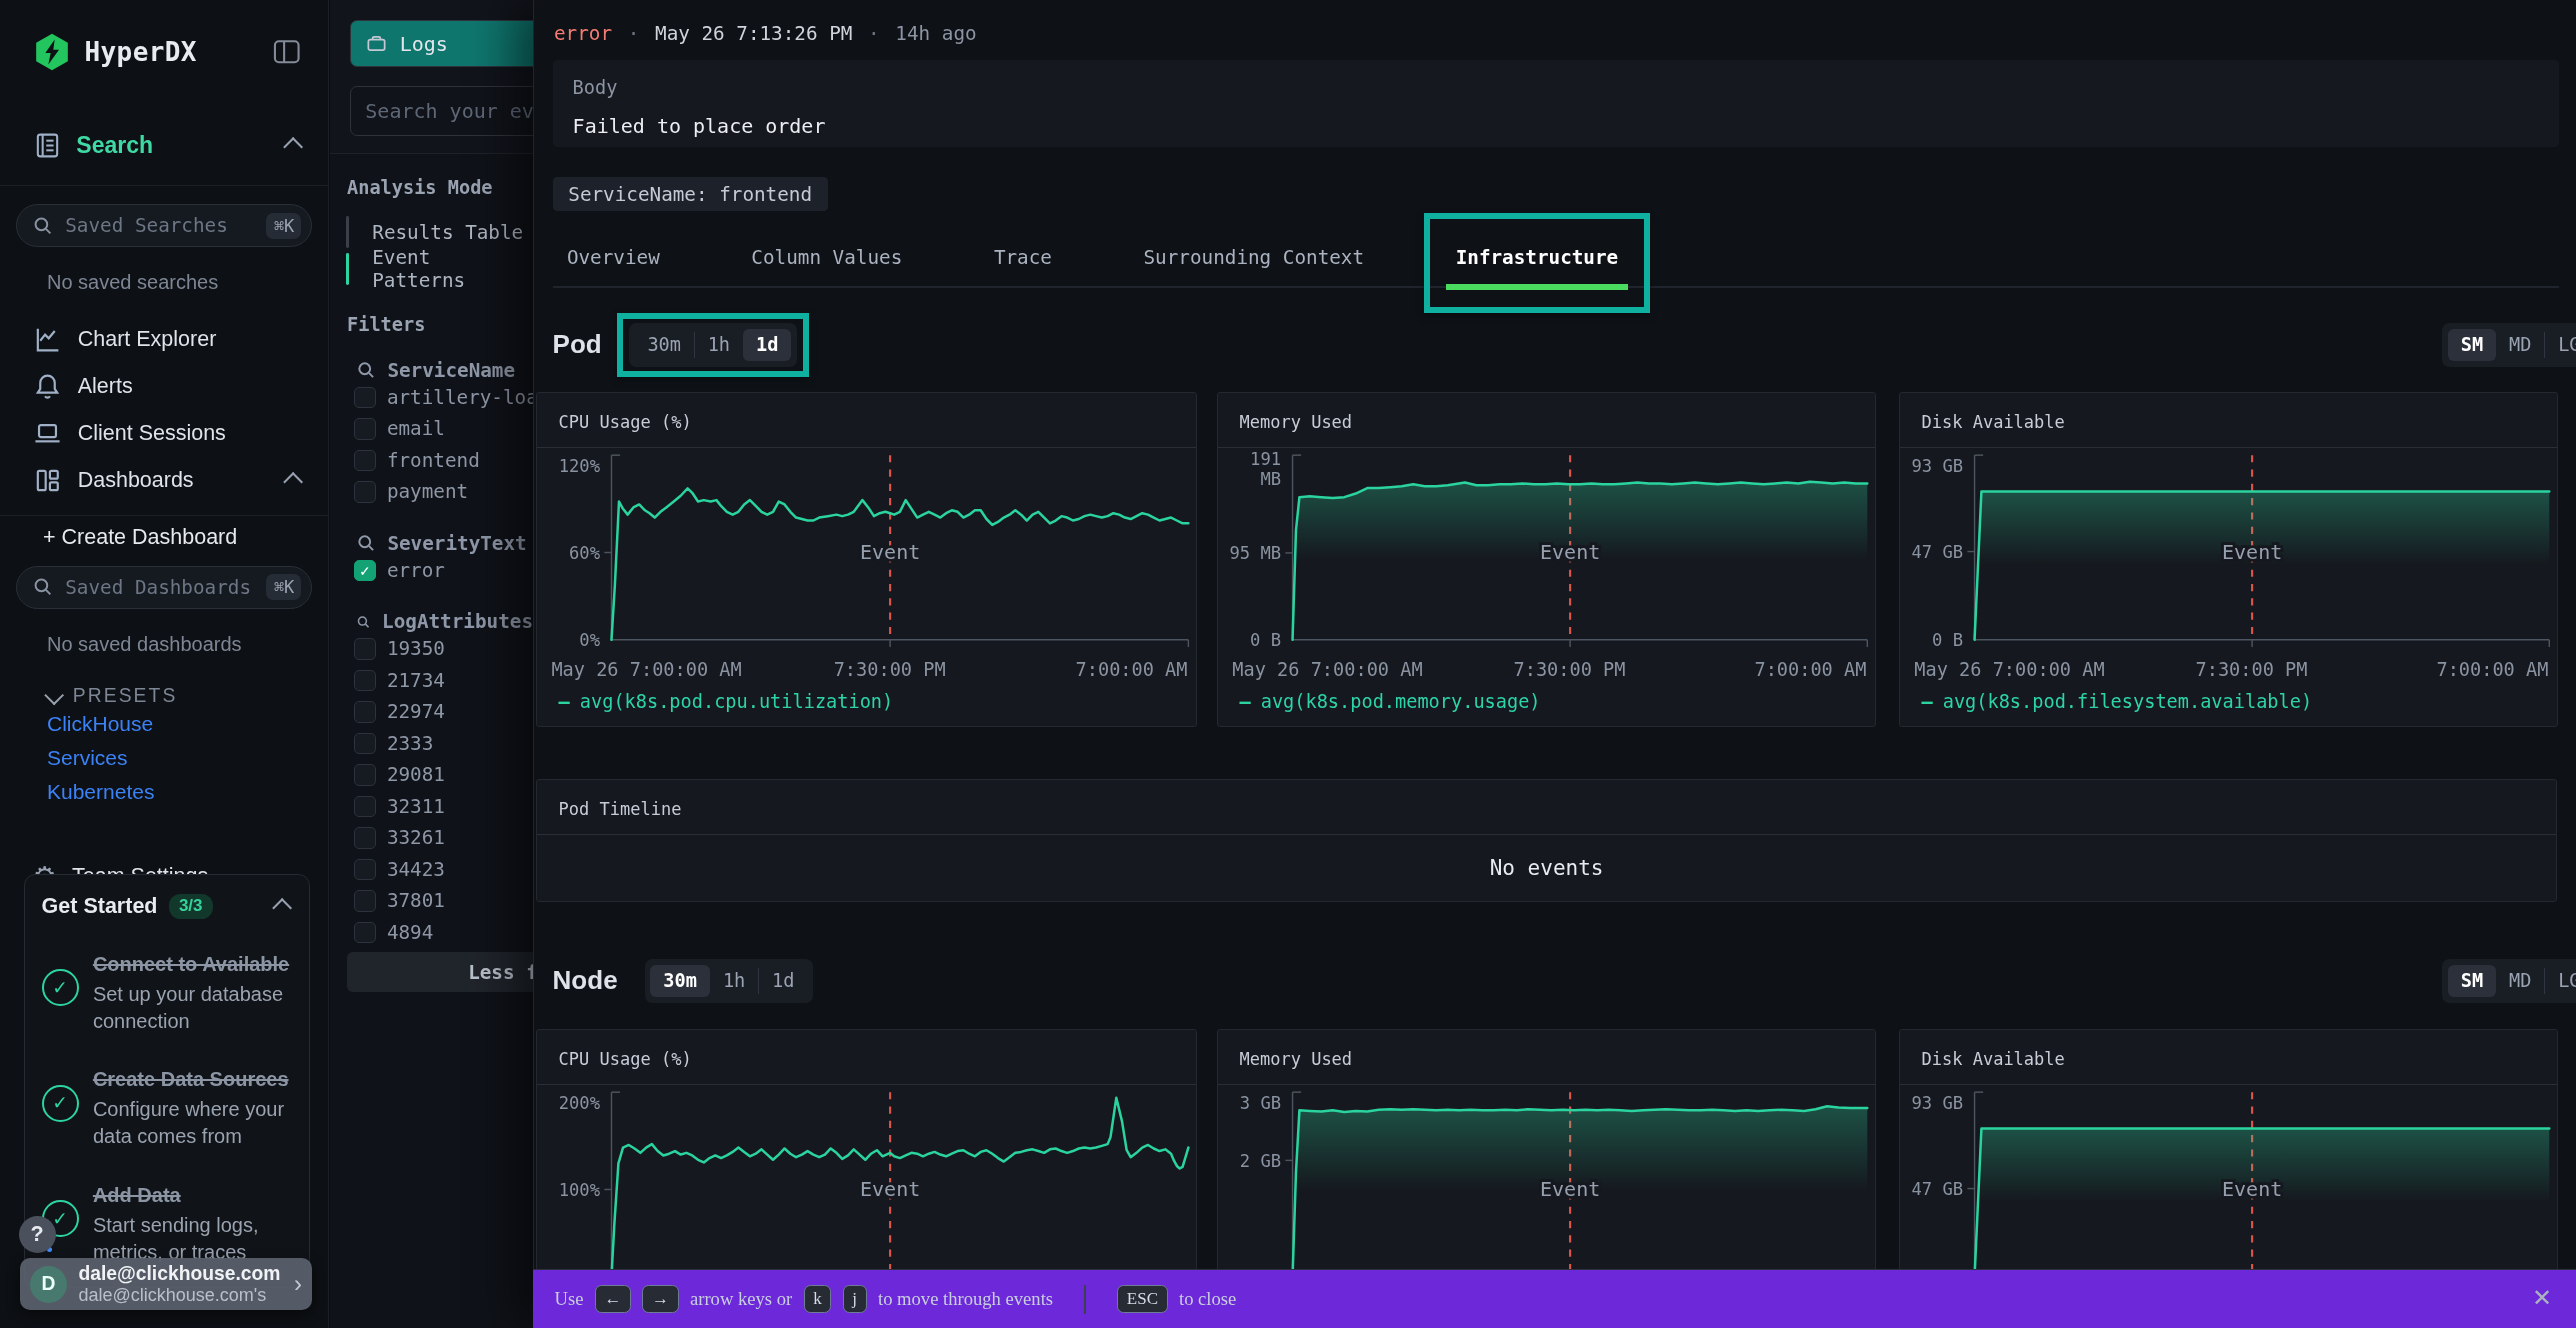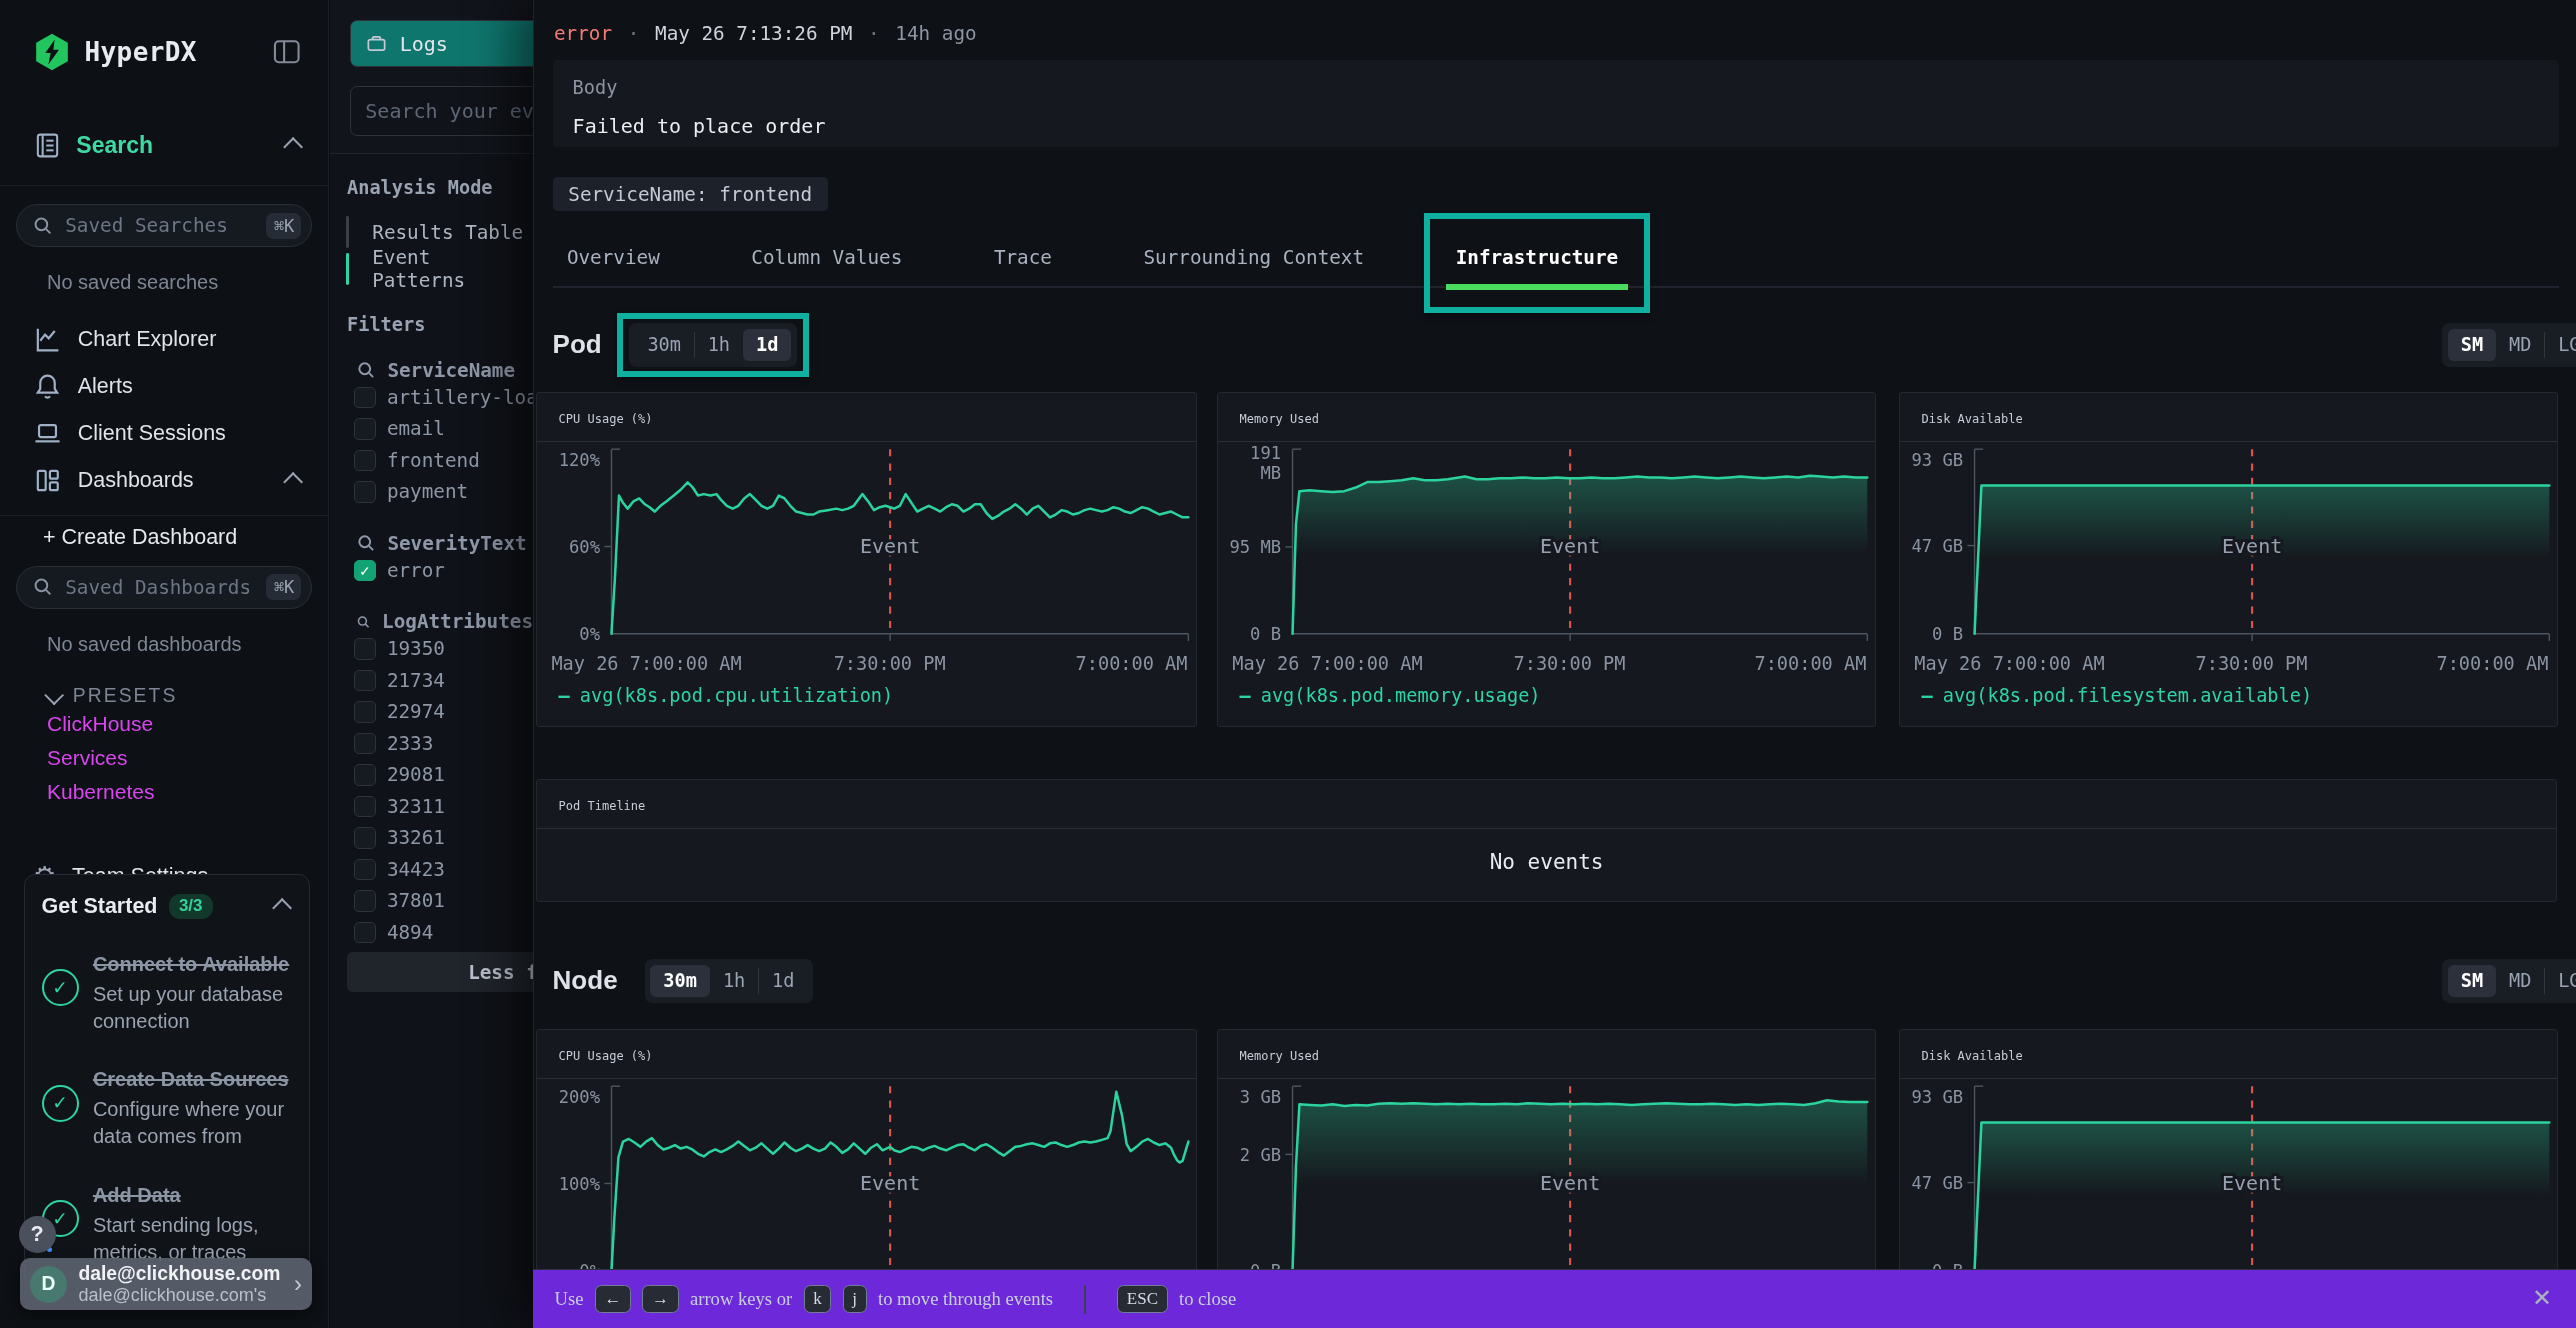--- a/index.html
+++ b/index.html
@@ -21,21 +21,21 @@
   .side-divider { height:0.7px; background:#1b2027; margin-top:18.6px; }
   .pill-input { display:flex; align-items:center; gap:11.4px; margin:18.6px 15.7px 0 15.7px; height:43px; background:#151a21; border:0.7px solid #2a2f38; border-radius:23px; padding:0 10px 0 15.7px; color:#6d7684; }
   .pill-input .ph { font-family:"DejaVu Sans Mono",monospace; font-size:19.3px; color:#6d7684; flex:1; }
   .kbd-pill { background:#262c36; color:#9aa3b2; border-radius:7.2px; padding:2.9px 7.2px; font-size:17px; font-family:"DejaVu Sans Mono",monospace; }
   .muted-line { color:#7d8694; font-size:20px; padding-left:47px; margin-top:24px; }
   .nav-item { display:flex; align-items:center; gap:15.7px; padding:0 26px 0 33px; height:47px; font-size:21.5px; color:#dfe3ea; cursor:pointer; }
   .nav-item svg { flex:0 0 auto; }
   .nav-item .chev { margin-left:auto; }
   .create-dash { display:flex; align-items:center; gap:10px; padding-left:43px; height:44px; font-size:21.5px; color:#e6e9ee; cursor:pointer; }
   .presets-hdr { display:flex; align-items:center; gap:11.4px; padding-left:47px; margin-top:29px; color:#7d8694; font-size:19.3px; letter-spacing:2.1px; cursor:pointer; }
-  .preset-item { padding-left:47px; height:34px; display:flex; align-items:center; font-size:21px; color:#d946ef; cursor:pointer; }
+  .preset-item { padding-left:47px; height:34px; display:flex; align-items:center; font-size:21px; color:#3b82f6; cursor:pointer; }
   .team-settings { margin-top:44px; }
   .gear { font-size:26px; color:#98a1b0; }
 
   .getstarted { position:absolute; left:23.6px; top:874px; width:286px; height:414px; border:0.7px solid #262b33; border-radius:11.4px; background:#101318; padding:18.6px 17px; }
   .gs-head { display:flex; align-items:center; gap:11.4px; }
   .gs-title { font-weight:bold; font-size:21.5px; }
   .gs-badge { background:#12372b; color:#35d29a; font-weight:bold; font-size:17px; border-radius:11.4px; padding:2.9px 10px; }
   .gs-head .chev { margin-left:auto; }
   .gs-item { display:flex; gap:14.3px; margin-top:31.5px; }
   .gs-check { flex:0 0 auto; width:37px; height:37px; border:2.1px solid #2dd4a0; border-radius:50%; color:#2dd4a0; display:flex; align-items:center; justify-content:center; font-size:18.6px; margin-top:18.6px; }
@@ -87,21 +87,21 @@
   .annotate { position:absolute; border:6.4px solid #0fb0a0; z-index:8; pointer-events:none; box-shadow:0 2.9px 7.2px rgba(0,0,0,.35); }
   .sec-hdr { position:absolute; display:flex; align-items:center; gap:27px;text-align:right; }
   .sec-title { font-size:26px; font-weight:bold; color:#dfe3e9; }
   .seg { position:relative; display:flex; align-items:center; background:#191d24; border-radius:7.2px; padding:5.7px; }
   .seg .opt { position:relative; font-family:"DejaVu Sans Mono",monospace; font-size:18.6px; color:#9aa3b2; padding:5.7px 13px; cursor:pointer; }
   .seg .opt.active { background:#2b303a; color:#fff; font-weight:bold; border-radius:5.7px; }
   .seg .sep { width:0.7px; height:26px; background:#303641; }
   .sizes { position:absolute; }
 
   .card { position:absolute; background:#15181e; border:0.7px solid #242830; border-radius:2.9px; }
-  .card-title { font-family:"DejaVu Sans Mono",monospace; font-size:12px; color:#c7cdd8; padding:18.6px 21.5px 15.7px 21.5px; border-bottom:1.4px solid #2a2e36; }
+  .card-title { font-family:"DejaVu Sans Mono",monospace; font-size:17px; color:#c7cdd8; padding:18.6px 21.5px 15.7px 21.5px; border-bottom:1.4px solid #2a2e36; }
   .plot { position:relative; width:100%; height:209px; }
   .xlabels { position:relative; height:24px; font-family:"DejaVu Sans Mono",monospace; font-size:18.6px; color:#8a93a1; }
   .xlabels .xl { position:absolute; top:1.4px; white-space:nowrap; }
   .xl.left { left:14.3px; } .xl.mid { left:53.5%; transform:translateX(-50%); } .xl.right { right:8.6px; }
   .legend { display:flex; align-items:center; gap:10px; padding-left:21.5px; margin-top:10px; font-family:"DejaVu Sans Mono",monospace; font-size:18.6px; color:#2dd4a7; }
   .legend .dash { color:#2bd49e; font-weight:bold; }
   .timeline-body { height:66px; display:flex; align-items:center; justify-content:center; font-family:"DejaVu Sans Mono",monospace; font-size:21px; color:#e8ebef; }
 
   
   #bottombar { position:absolute; left:533px; top:1269px; width:2043px; height:59px; background:#6d28d9; border-top:0.7px solid #2c313c; display:flex; align-items:center; gap:11.4px; padding-left:21.5px; z-index:9; font-family:Liberation Serif, serif; font-size:18.6px; color:#c7cfdd; }

